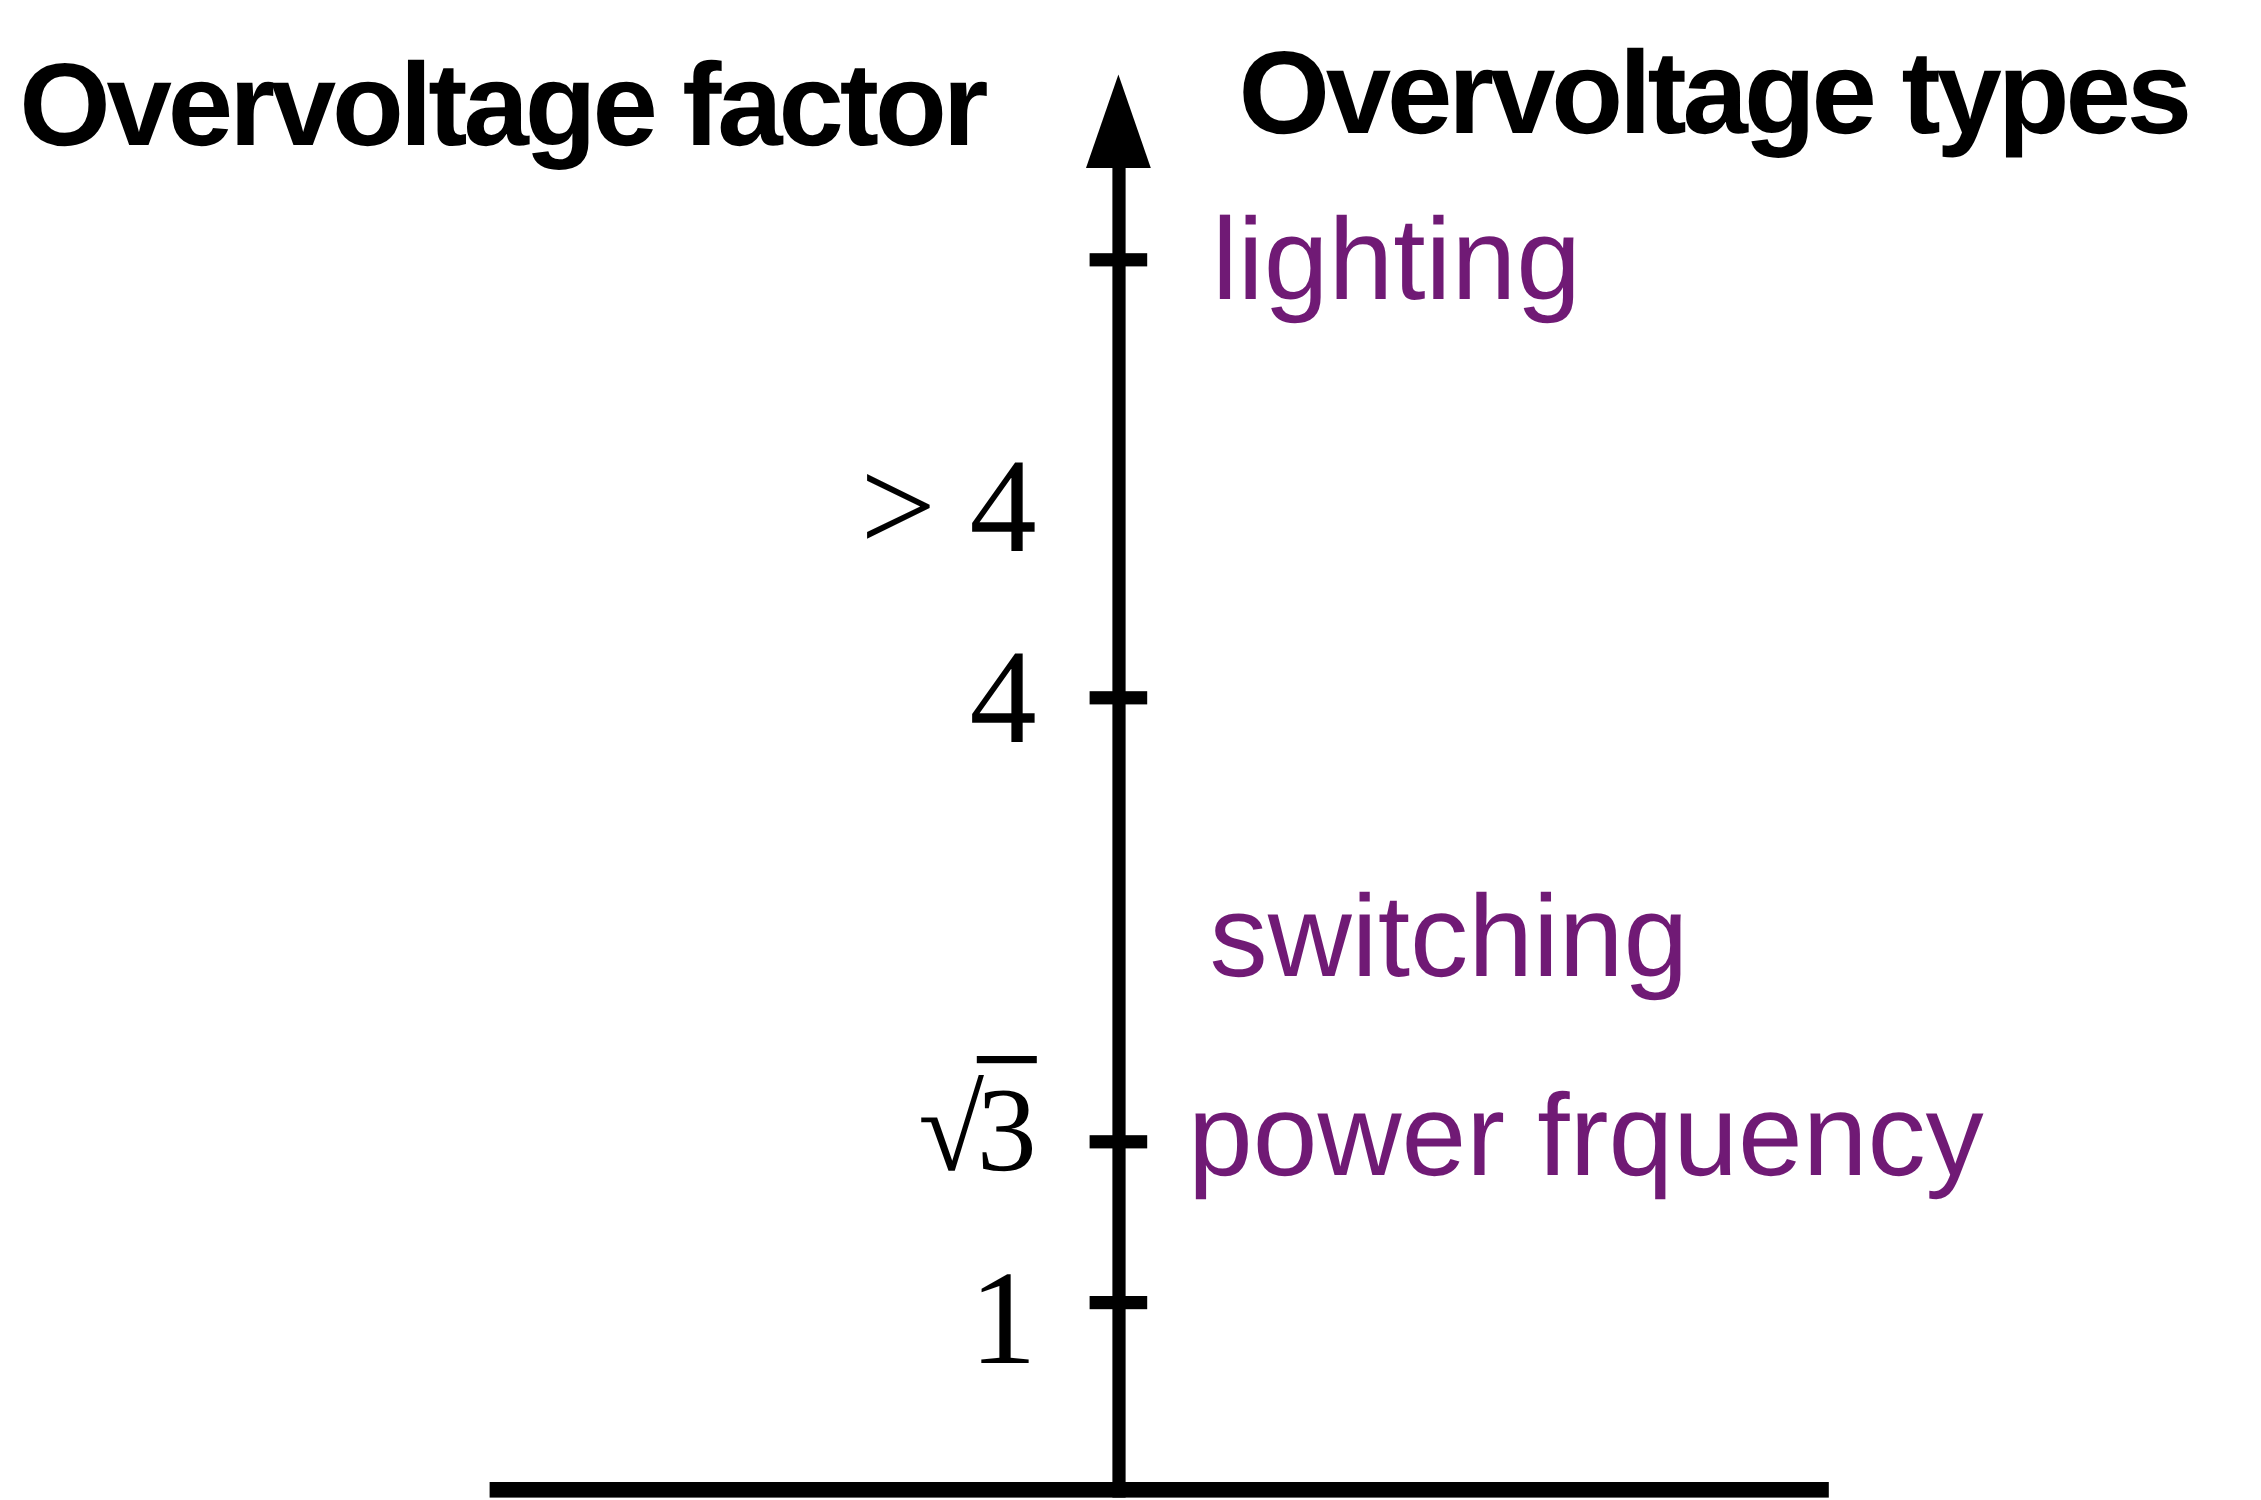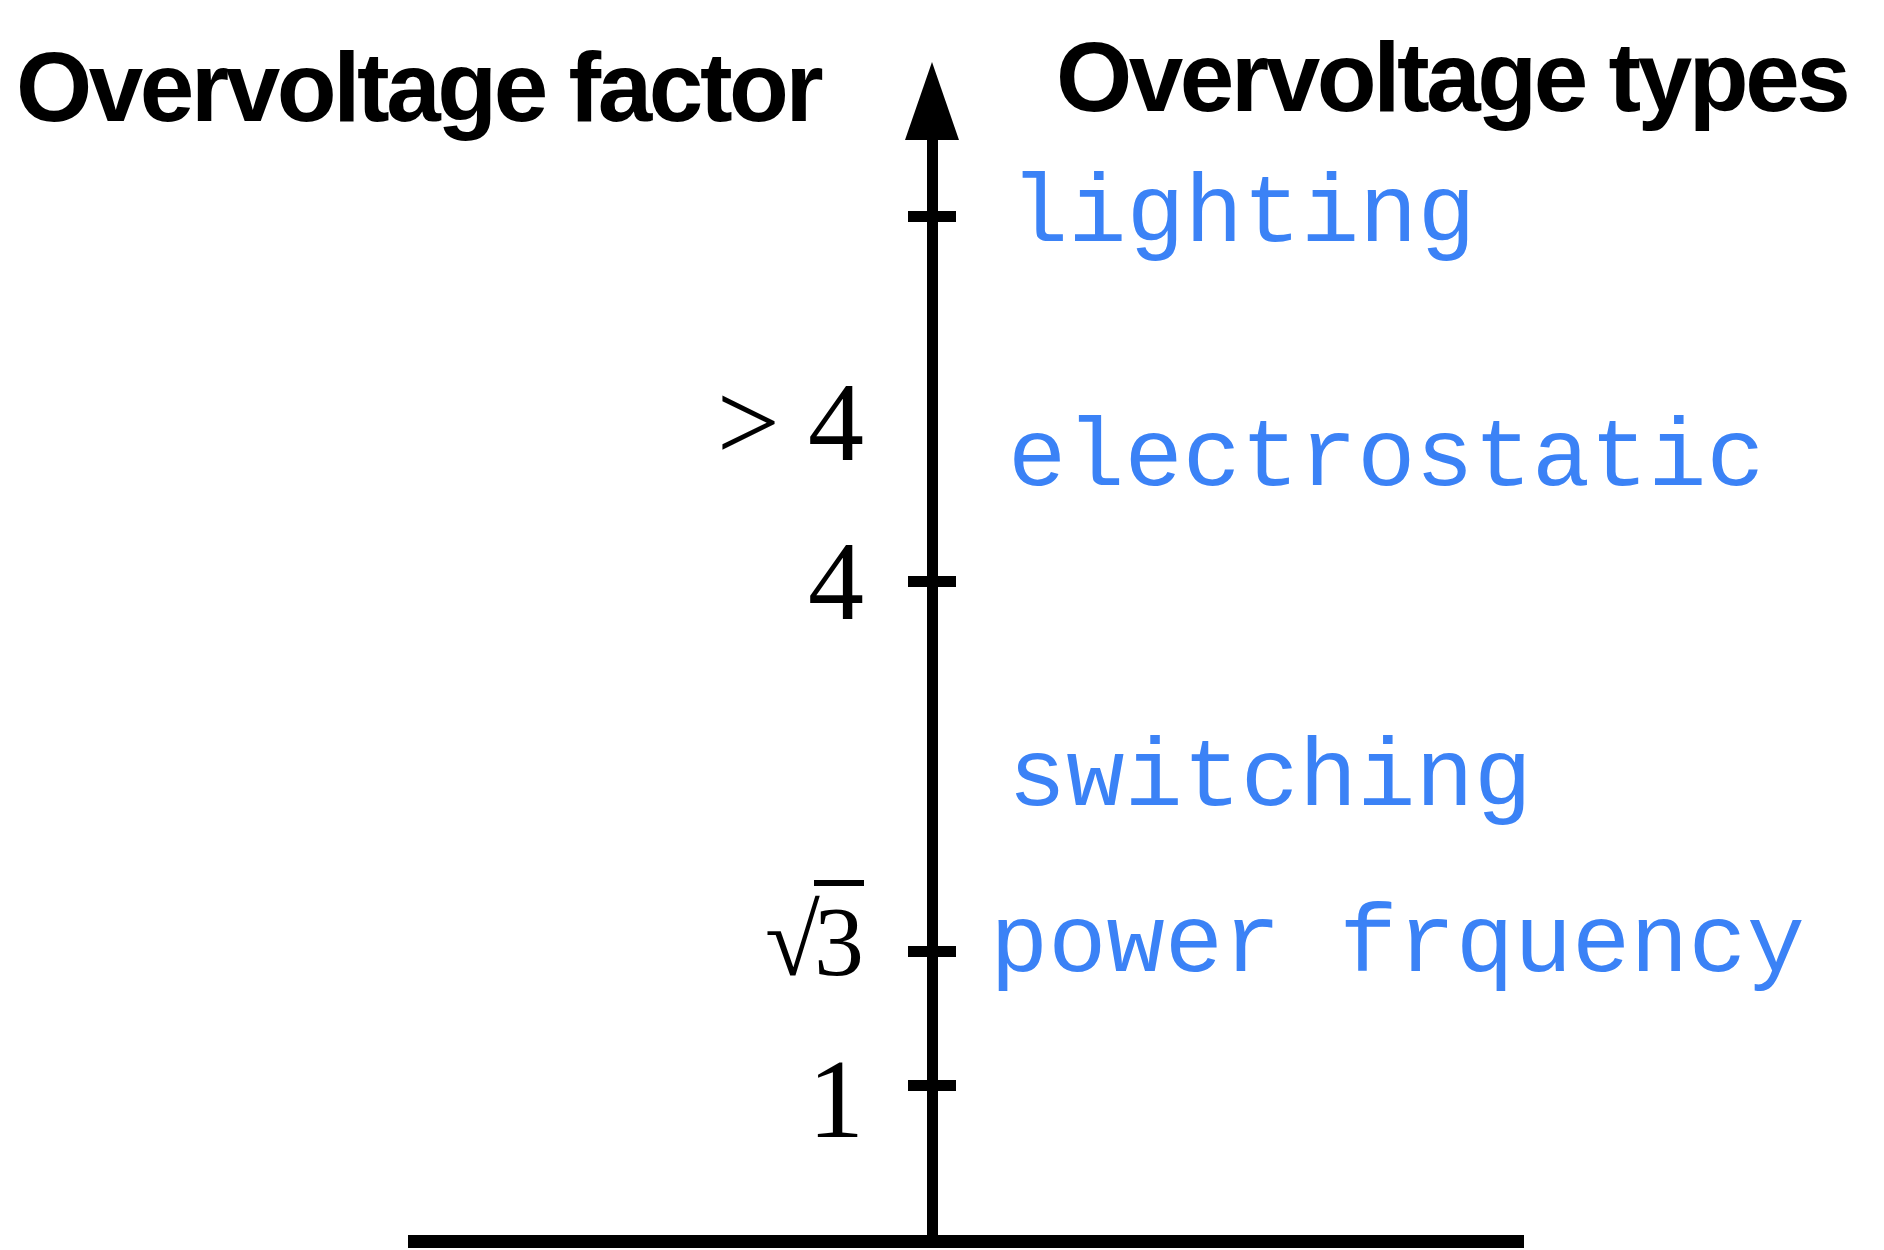--- a/index.html
+++ b/index.html
@@ -21,21 +21,21 @@
   .title {
     position: absolute;
     font-weight: bold;
     font-size: 98px;
     letter-spacing: -0.035em;
     line-height: 1;
     white-space: nowrap;
     color: #000000;
   }
   .title-left  { left: 16px;   top: 22px; }
-  .title-right { left: 1056px; top: 12px; }
+  .title-right { left: 1032px; top: 12px; }
 
   
   .axis-shaft {
     position: absolute;
     left: 927px;
     top: 110px;
     width: 11px;
     height: 1122px;
     background: #000000;
   }
@@ -94,22 +94,21 @@
   .factor-sqrt3 .radical {
     margin-right: -6px;
   }
 
   
   .type-label {
     position: absolute;
     font-size: 97px;
     line-height: 1;
     white-space: nowrap;
-    color: #3b82f6;
-    font-family: Liberation Mono, monospace;
+    color: #701a75;
   }
   .type-lighting      { left: 1010px; top: 151px; }
   .type-electrostatic { left: 1008px; top: 395px; }
   .type-switching     { left: 1008px; top: 715px; }
   .type-power         { left: 990px;  top: 881px; }
 </style>
 </head>
 <body>
 
 <div class="canvas">
@@ -126,17 +125,16 @@
   <div class="tick tick-1"></div>
 
   <div class="baseline"></div>
 
   <div class="factor-label factor-gt4">&gt; 4</div>
   <div class="factor-label factor-4">4</div>
   <div class="factor-label factor-sqrt3"><span class="radical">√</span><span class="radicand">3</span></div>
   <div class="factor-label factor-1">1</div>
 
   <div class="type-label type-lighting">lighting</div>
-  <div class="type-label type-electrostatic">electrostatic</div>
   <div class="type-label type-power">power frquency</div>
   <div class="type-label type-switching">switching</div>
 
 </div>
 
 </body></html>

